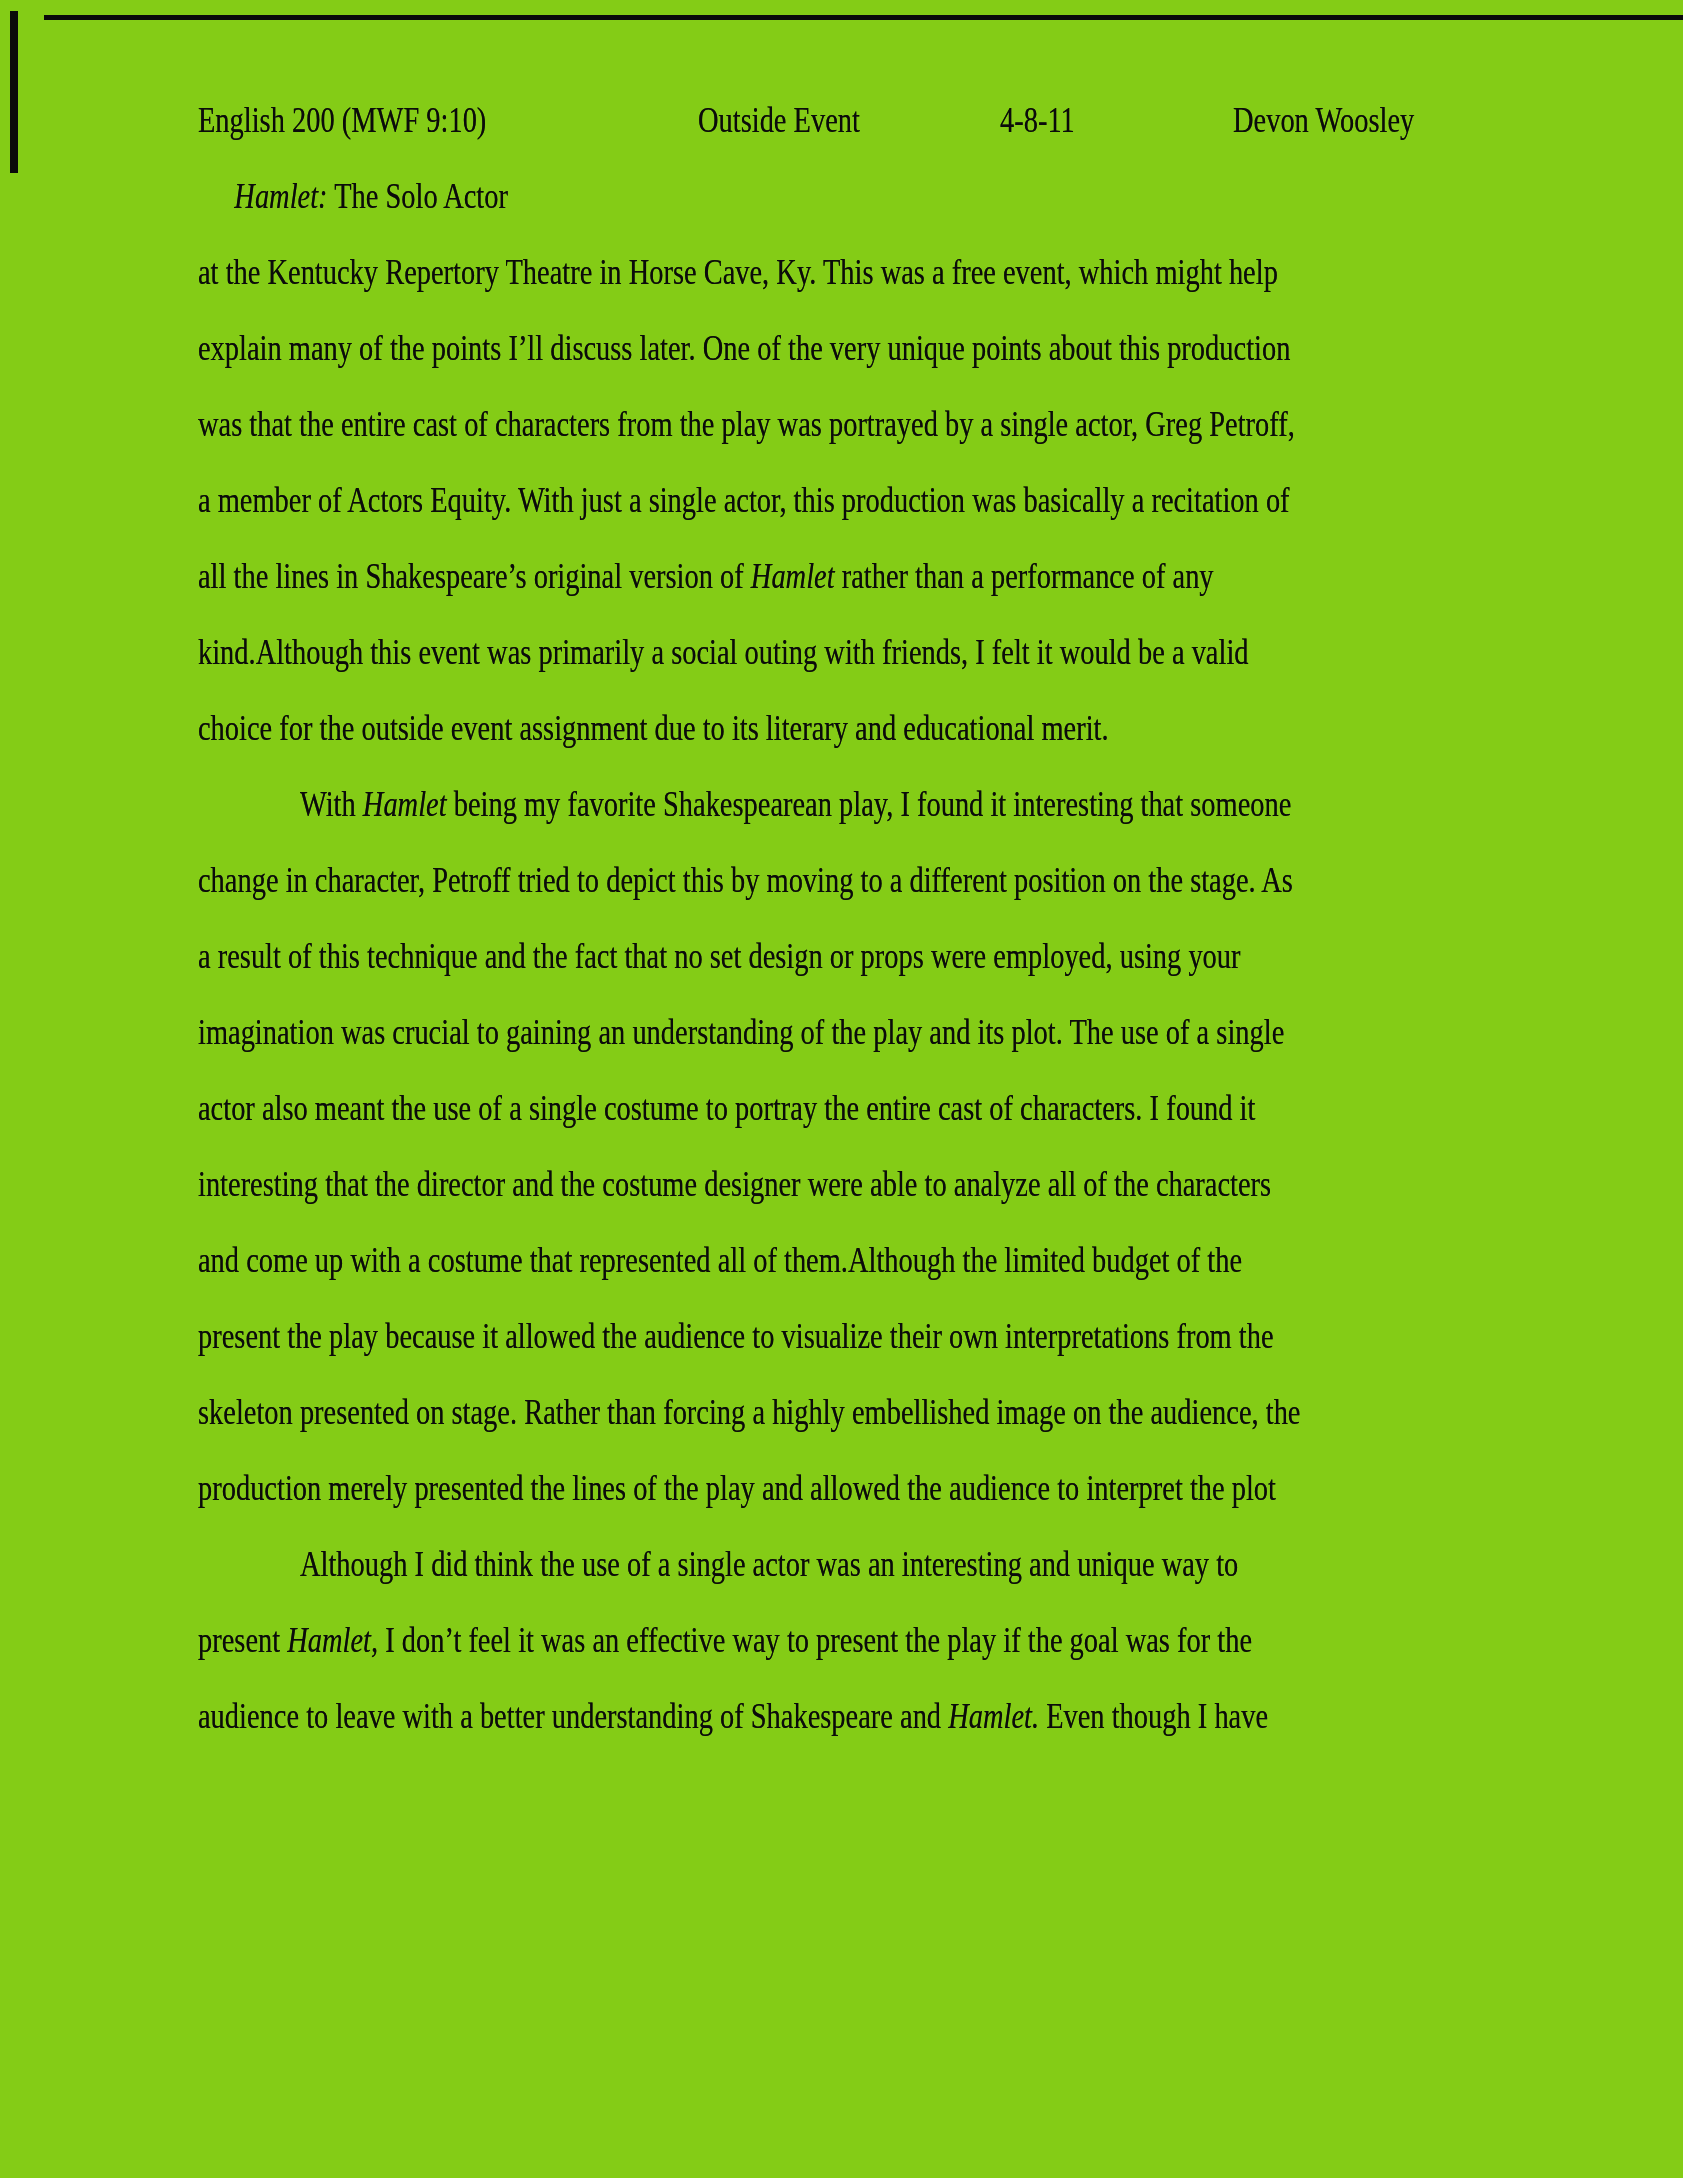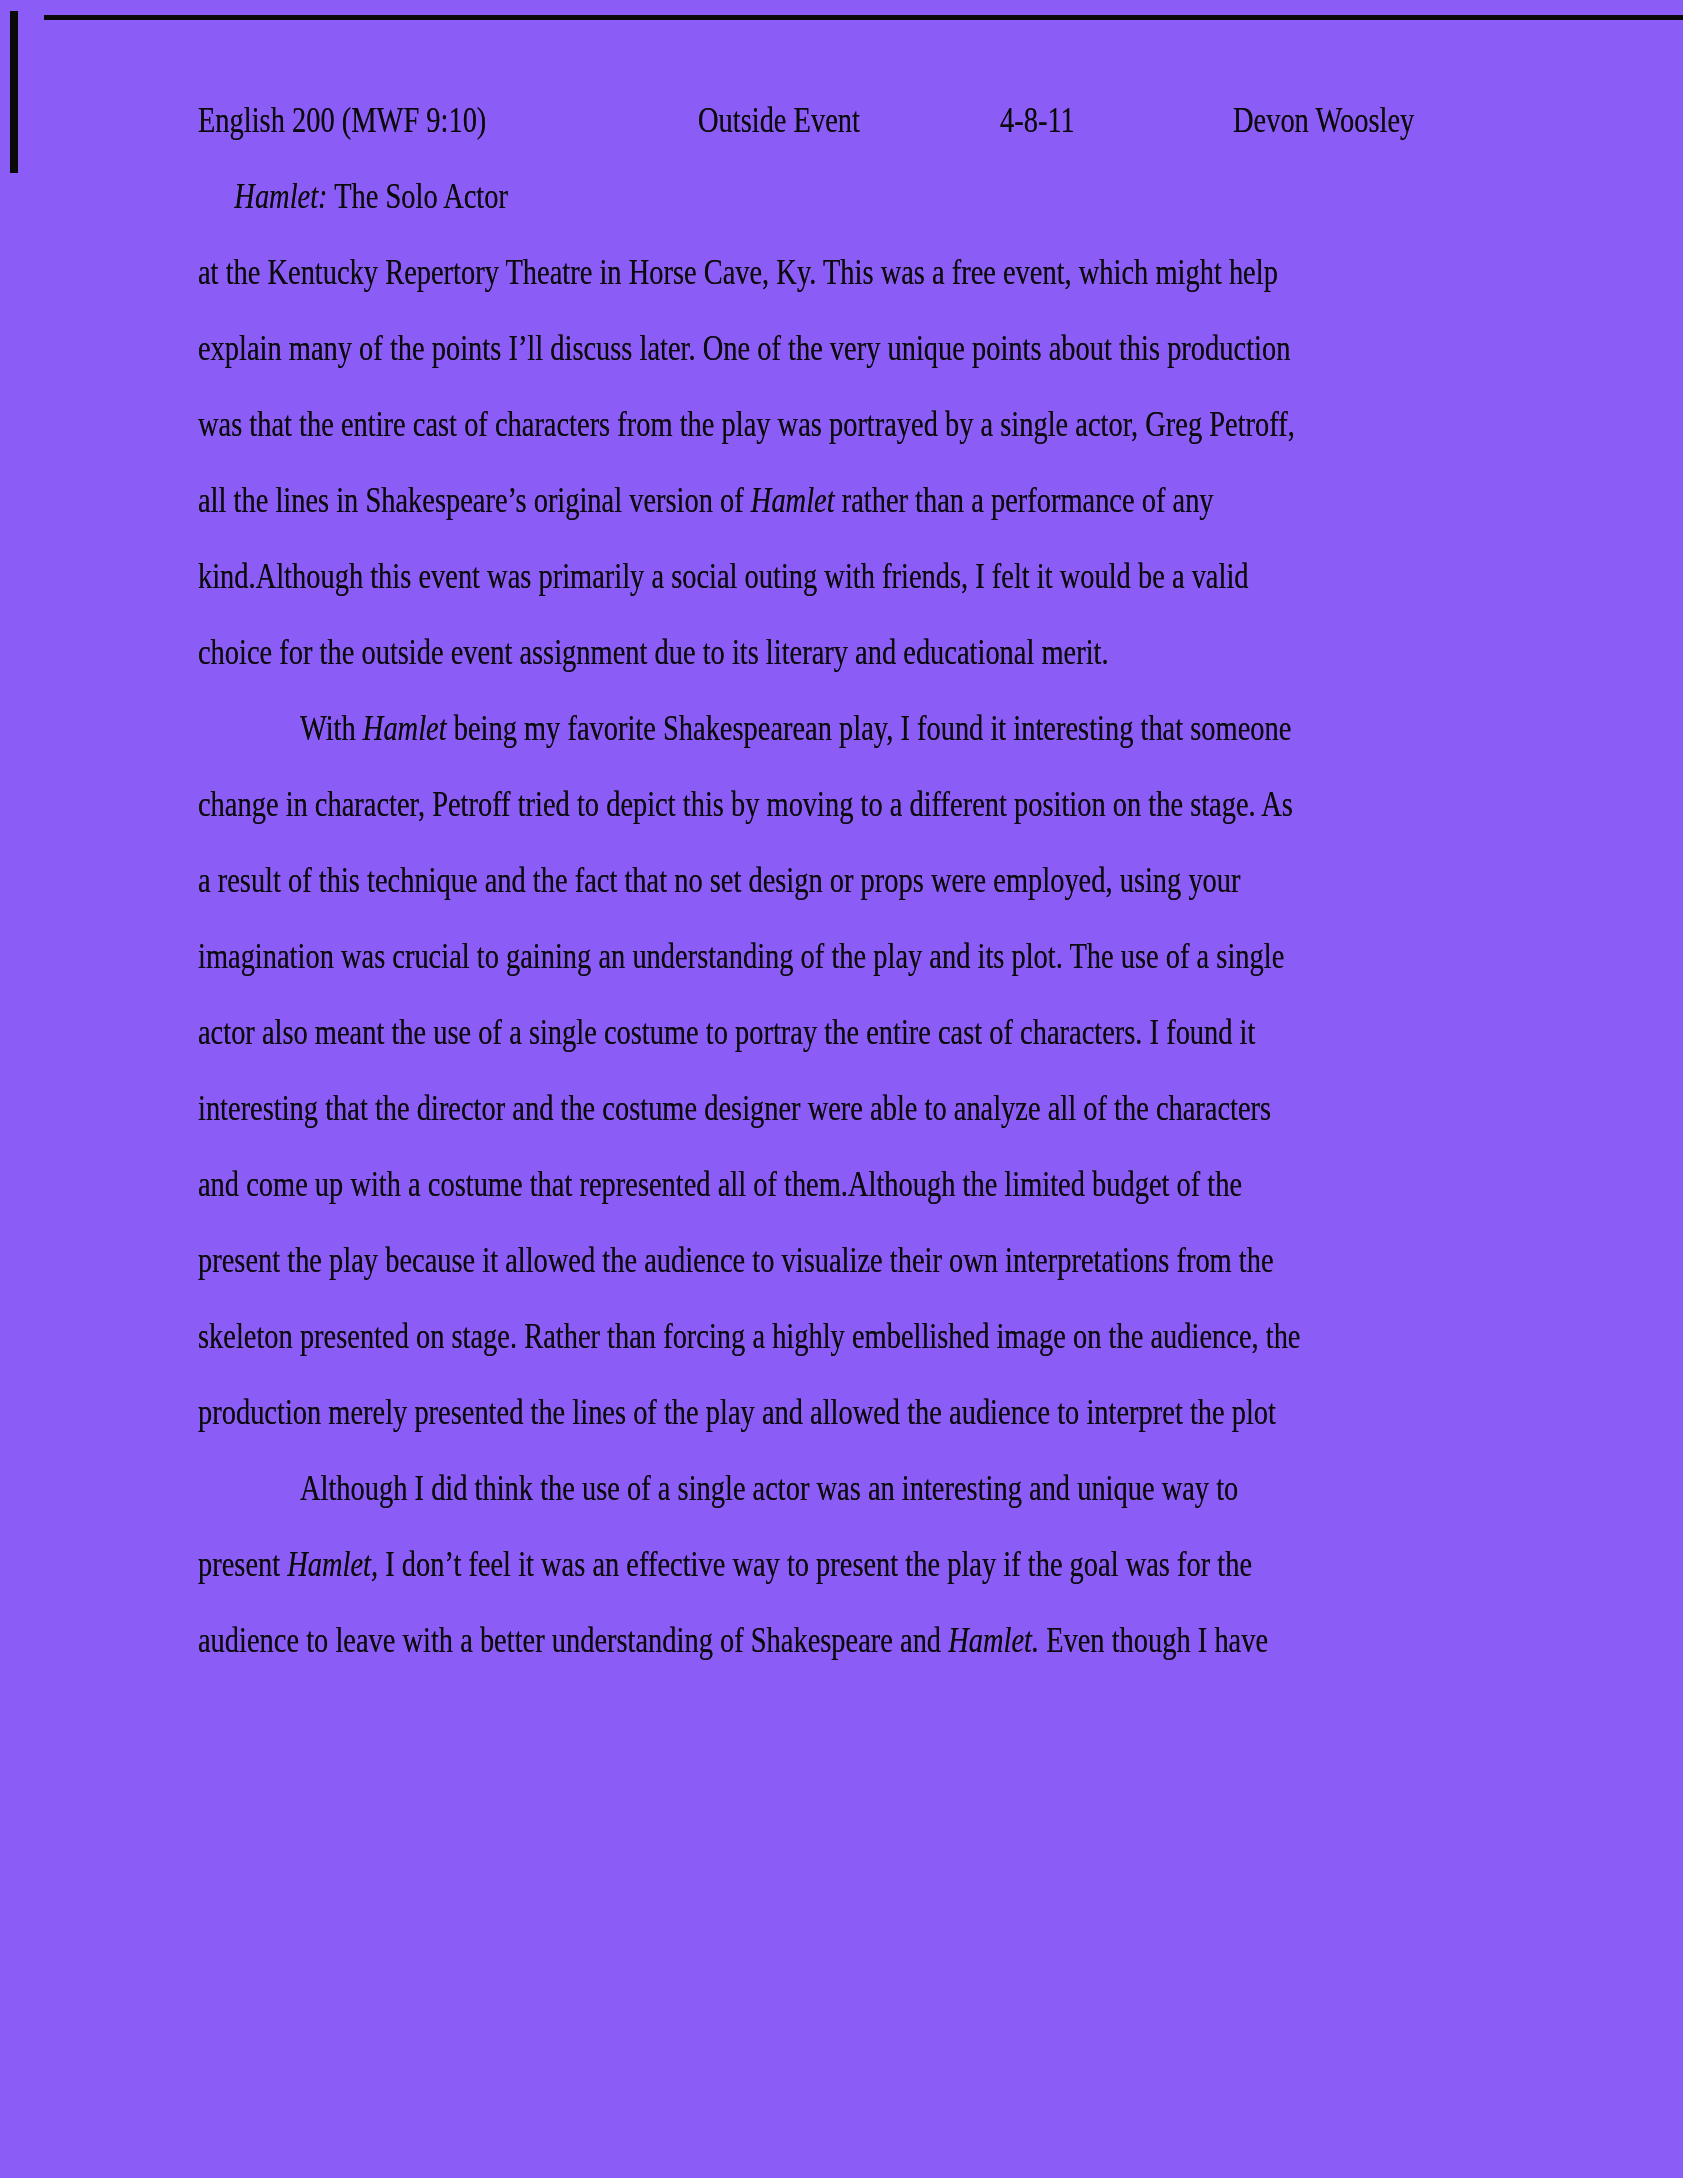--- a/index.html
+++ b/index.html
@@ -1,19 +1,19 @@
 <!DOCTYPE html>
 <html><head>
 <meta charset="utf-8">
 <style>
   html,body{margin:0;padding:0;background:#ffffff;}
   .page{
     position:relative;
     width:1683px;height:2178px;
-    background:#8b5cf6;
+    background:#84cc16;
     overflow:hidden;
     font-family:"Liberation Serif","DejaVu Serif",serif;
     color:#0b0b0b;
     text-decoration:underline;
   }
   
   .artifact{position:absolute;background:#0a0a0a;}
   .artifact-top{left:44px;top:15px;width:1639px;height:5px;}
   .artifact-left{left:10px;top:11px;width:8px;height:162px;}
 
@@ -58,20 +58,21 @@
     </div>
 
     <div class="line title-line">
       <span class="scale-c"><i>Hamlet:</i><span> The Solo Actor</span></span>
     </div>
 
     <div id="body">
         <div class="line body-line"><span class="scale"><span>at the Kentucky Repertory Theatre in Horse Cave, Ky. This was a free event, which might help</span></span></div>
         <div class="line body-line"><span class="scale"><span>explain many of the points I’ll discuss later. One of the very unique points about this production</span></span></div>
         <div class="line body-line"><span class="scale"><span>was that the entire cast of characters from the play was portrayed by a single actor, Greg Petroff,</span></span></div>
+        <div class="line body-line"><span class="scale"><span>a member of Actors Equity. With just a single actor, this production was basically a recitation of</span></span></div>
         <div class="line body-line"><span class="scale"><span>all the lines in Shakespeare’s original version of </span><i>Hamlet</i><span> rather than a performance of any</span></span></div>
         <div class="line body-line"><span class="scale"><span>kind.Although this event was primarily a social outing with friends, I felt it would be a valid</span></span></div>
         <div class="line body-line"><span class="scale"><span>choice for the outside event assignment due to its literary and educational merit.</span></span></div>
         <div class="line body-line indent"><span class="scale"><span>With </span><i>Hamlet</i><span> being my favorite Shakespearean play, I found it interesting that someone</span></span></div>
         <div class="line body-line"><span class="scale"><span>change in character, Petroff tried to depict this by moving to a different position on the stage. As</span></span></div>
         <div class="line body-line"><span class="scale"><span>a result of this technique and the fact that no set design or props were employed, using your</span></span></div>
         <div class="line body-line"><span class="scale"><span>imagination was crucial to gaining an understanding of the play and its plot. The use of a single</span></span></div>
         <div class="line body-line"><span class="scale"><span>actor also meant the use of a single costume to portray the entire cast of characters. I found it</span></span></div>
         <div class="line body-line"><span class="scale"><span>interesting that the director and the costume designer were able to analyze all of the characters</span></span></div>
         <div class="line body-line"><span class="scale"><span>and come up with a costume that represented all of them.Although the limited budget of the</span></span></div>

